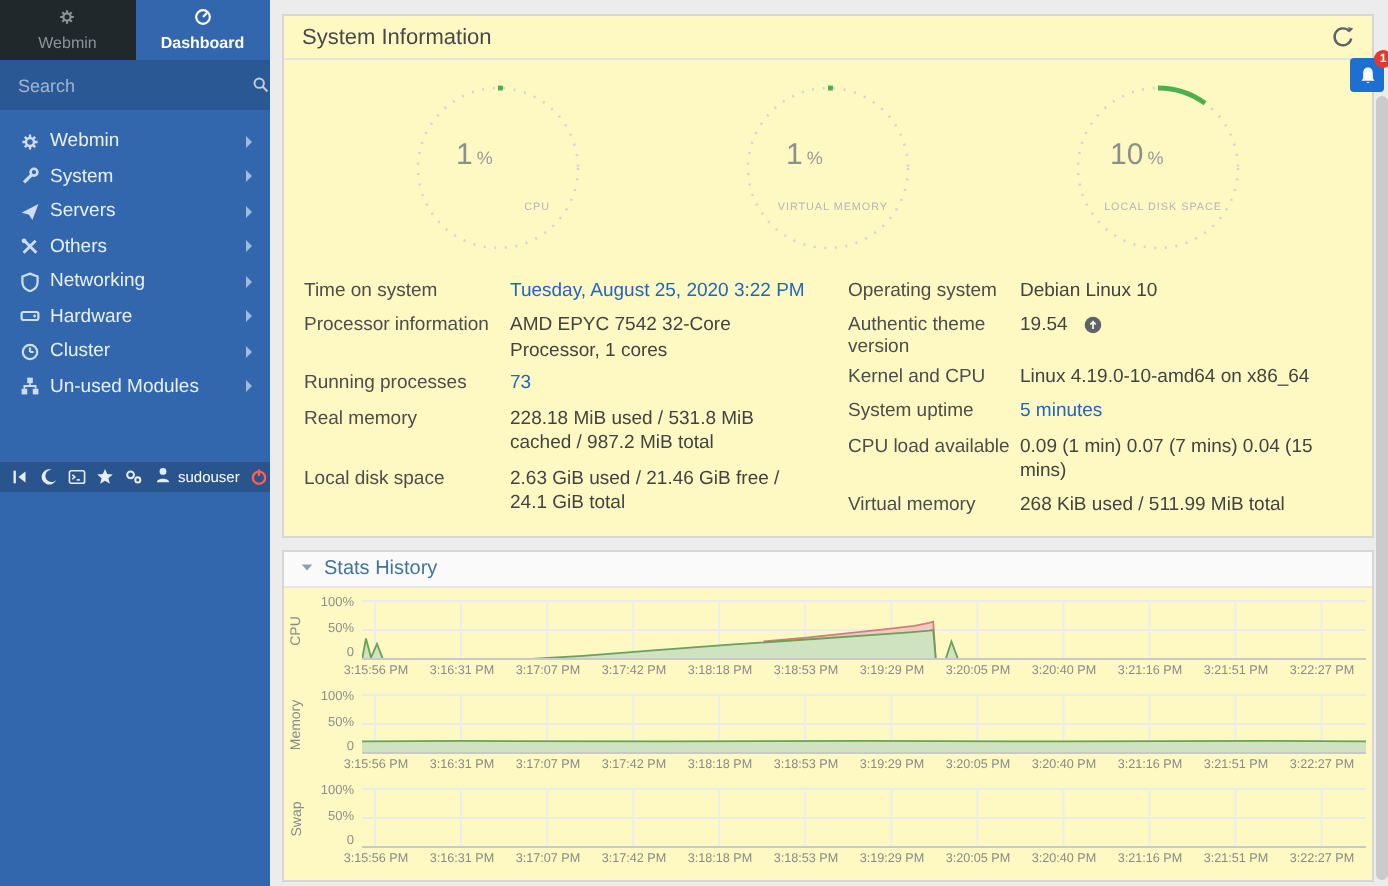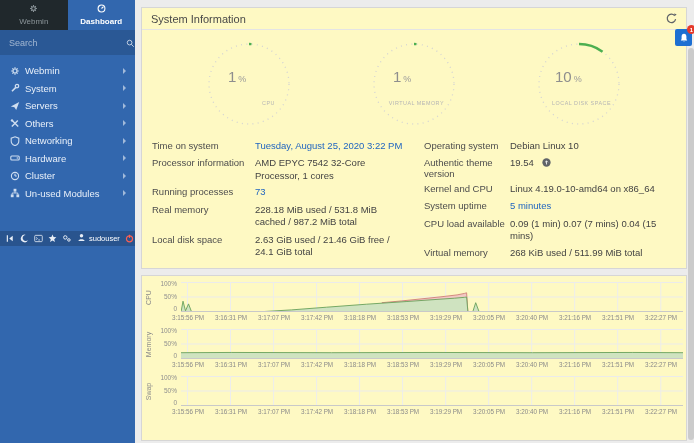--- a/index.html
+++ b/index.html
@@ -343,20 +343,26 @@
             <span class="valwrap">
               <span class="pkg-badge">1</span>
               <span class="link">package update is available</span>
             </span>
           </div>
       </div>
     </div>
   </div>
 
   <div class="panel" id="panel-stats">
+    <div class="phead2">
+      <span><svg width="7" height="7" viewBox="0 0 8 8">
+            <polygon points="1,2.5 7,2.5 4,6" fill="#8aa0b8"></polygon>
+          </svg></span>
+      <span>Stats History</span>
+    </div>
 
     <div class="chart-block">
       <div class="rot">
           <span>CPU</span>
         </div>
       <div class="yax">
           <span class="yt100">100%</span>
           <span class="yt50">50%</span>
           <span class="yt0">0</span>
         </div>

